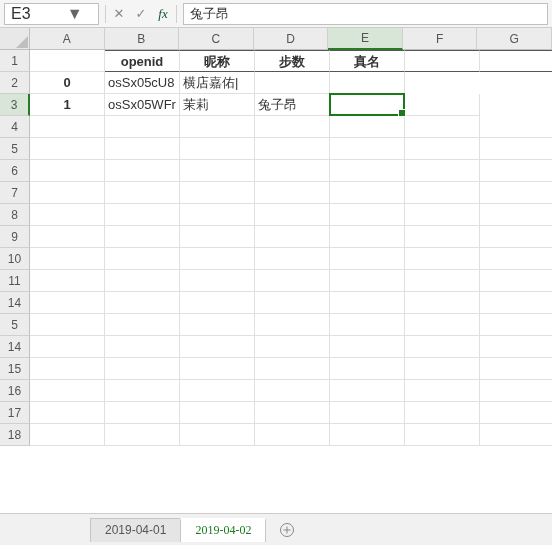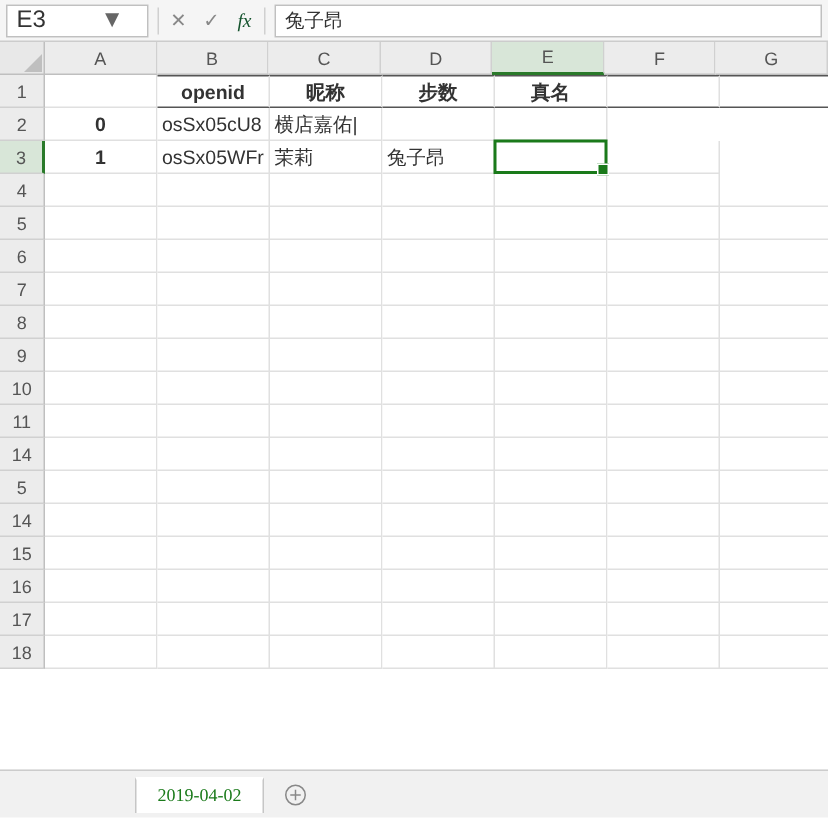--- a/index.html
+++ b/index.html
@@ -256,20 +256,21 @@
         <div class="cell"></div>
         <div class="cell"></div>
         <div class="cell"></div>
       </div>
   </div>
 
   <div class="selected-cell" style="top:65px; left:329px; width:76px; height:23px;"></div>
 </div>
 
 <div class="tabbar">
+  <div class="tab">2019-04-01</div>
   <div class="tab active">2019-04-02</div>
   <div class="tab-add">
     <svg viewBox="0 0 16 16">
       <circle cx="8" cy="8" r="6.5" fill="none" stroke="#888" stroke-width="1"></circle>
       <path d="M8 4.5 v7 M4.5 8 h7" stroke="#888" stroke-width="1"></path>
     </svg>
   </div>
 </div>
 
 </body></html>

